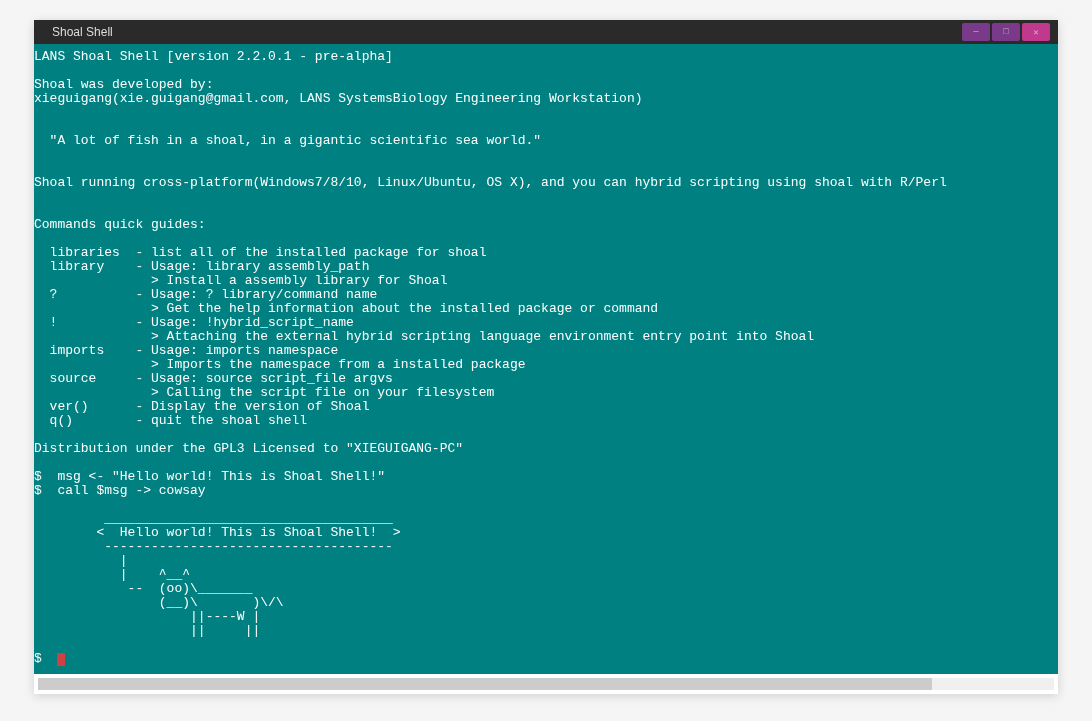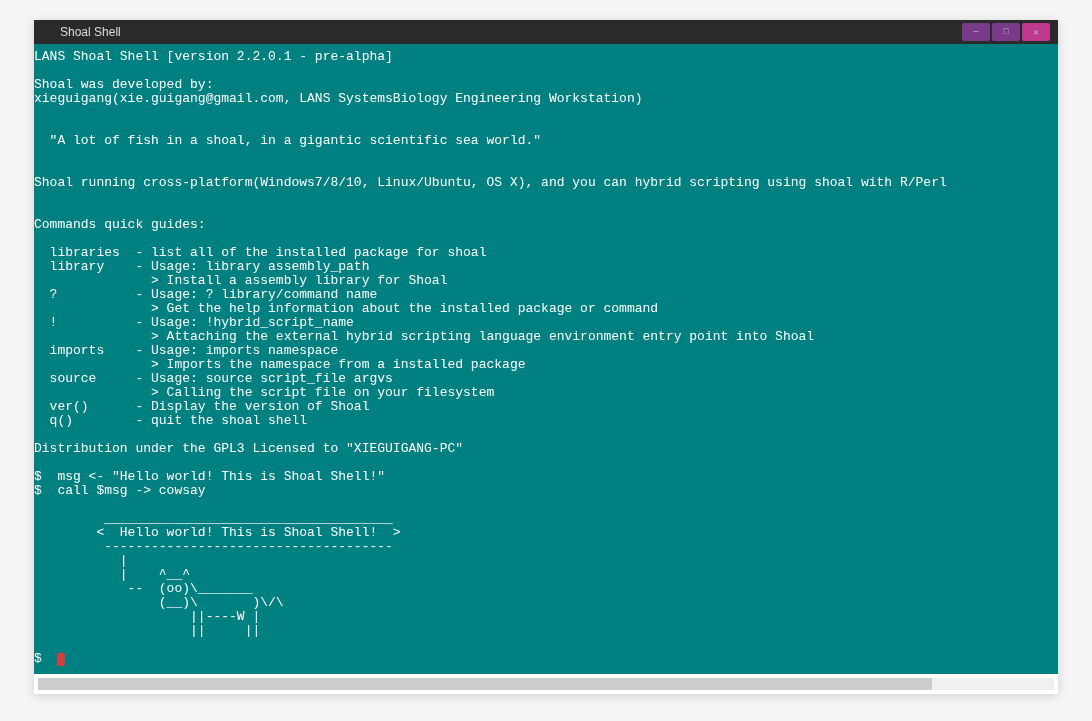--- a/index.html
+++ b/index.html
@@ -25,21 +25,20 @@
       height: 24px;
       display: flex;
       align-items: center;
       justify-content: space-between;
       padding: 0 8px 0 18px;
     }
     .titlebar-title {
       color: #ddd;
       font-size: 12px;
       font-family: 'Segoe UI', Tahoma, sans-serif;
-      margin-left: 8px;
     }
     .window-controls {
       display: flex;
       gap: 2px;
     }
     .win-btn {
       width: 28px;
       height: 18px;
       display: flex;
       align-items: center;

